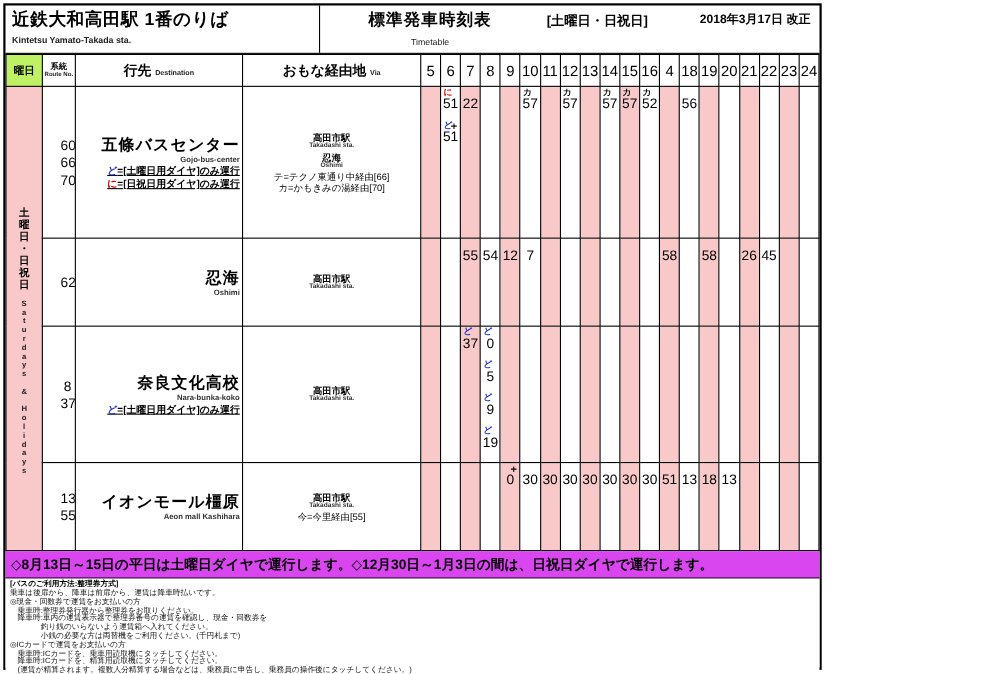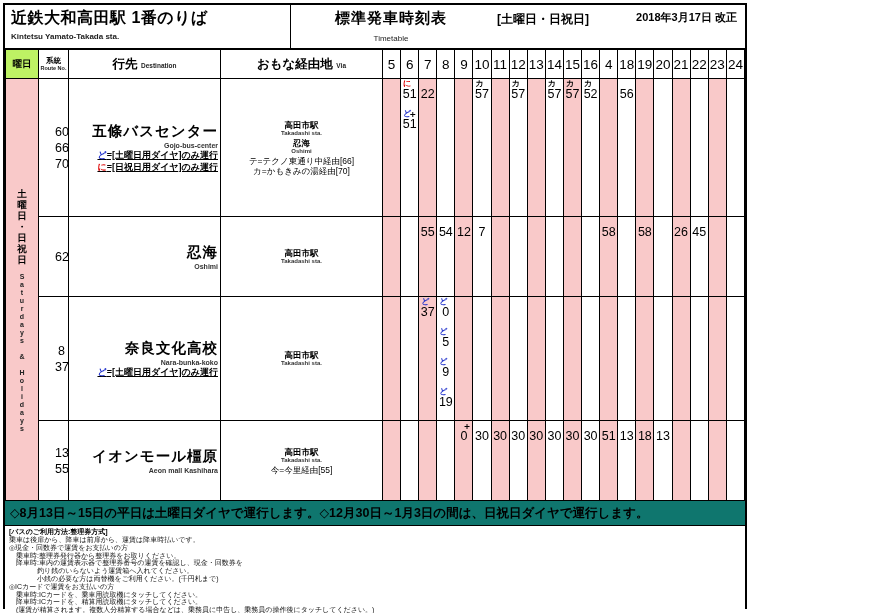--- a/index.html
+++ b/index.html
@@ -58,21 +58,21 @@
 
   .time-cell{ vertical-align:top; padding-top:9px; background:#fff;}
   .time-cell.pink{ background:var(--pink); }
   .entry{ position:relative; height:13px; line-height:13px; margin:0 0 17px 0; font-size:12.5px; text-align:center;}
   .entry:last-child{ margin-bottom:0;}
   .mk{ position:absolute; top:-8px; left:2px; font-size:8px; line-height:8px; font-weight:bold;}
   .mk-red{ color:var(--red);} .mk-blue{ color:var(--blue);} .mk-black{ color:#000;}
   .fl{ position:absolute; top:-8px; right:1px; font-size:9px; line-height:8px; font-weight:bold; color:#000;}
 
   
-  .note{ flex:0 0 25px; border-bottom:1px solid var(--ink); font-size:12.5px; font-weight:bold; padding:4px 0 0 5px; background:#0f766e;}
+  .note{ flex:0 0 25px; border-bottom:1px solid var(--ink); font-size:12.5px; font-weight:bold; padding:4px 0 0 5px; background:#d946ef;}
   .fine{ flex:1 1 auto; padding:2px 4px; background:#fff;}
   .fine-title{ font-size:7px; font-weight:bold; line-height:8px;}
   .fine-line{ font-size:7px; line-height:7.8px; white-space:pre-wrap; color:#111;}
 </style>
 </head>
 <body>
 
 <div class="page">
   <div class="sheet">
 

